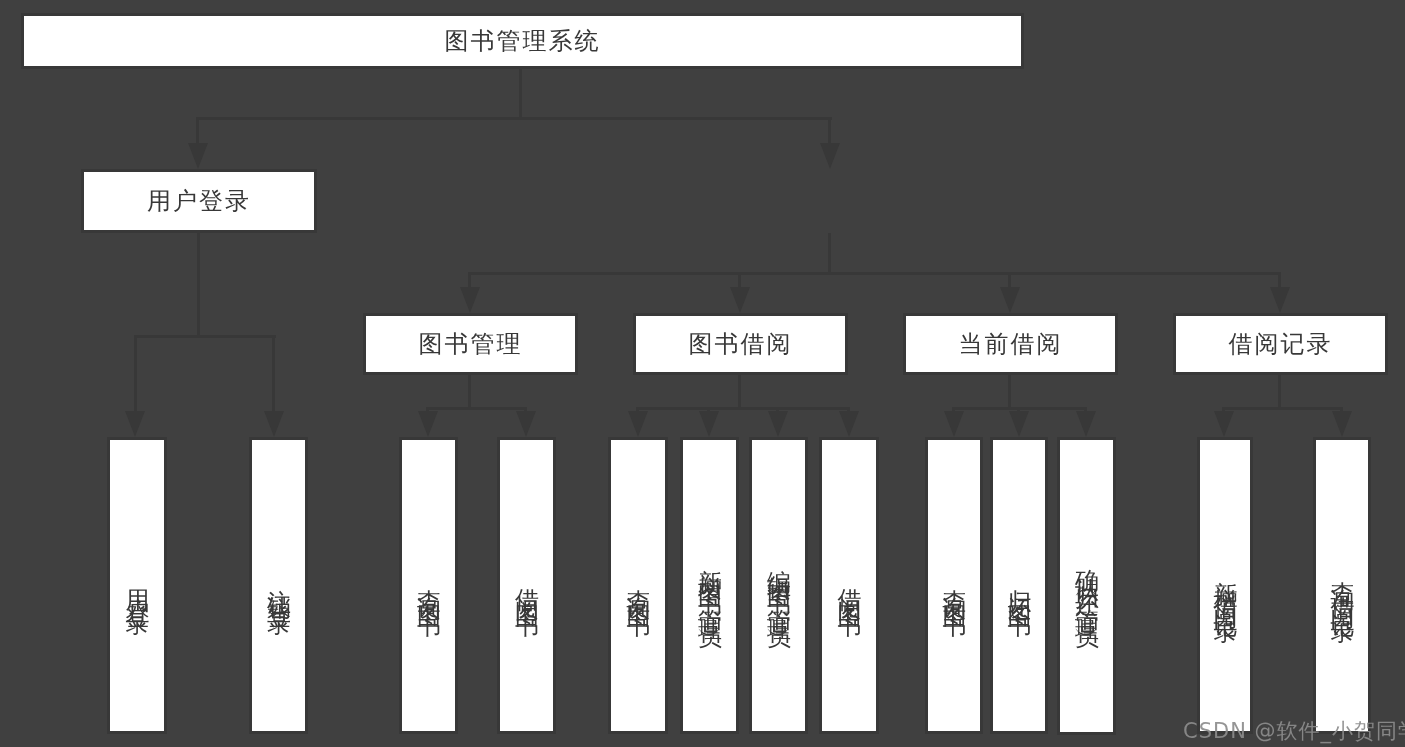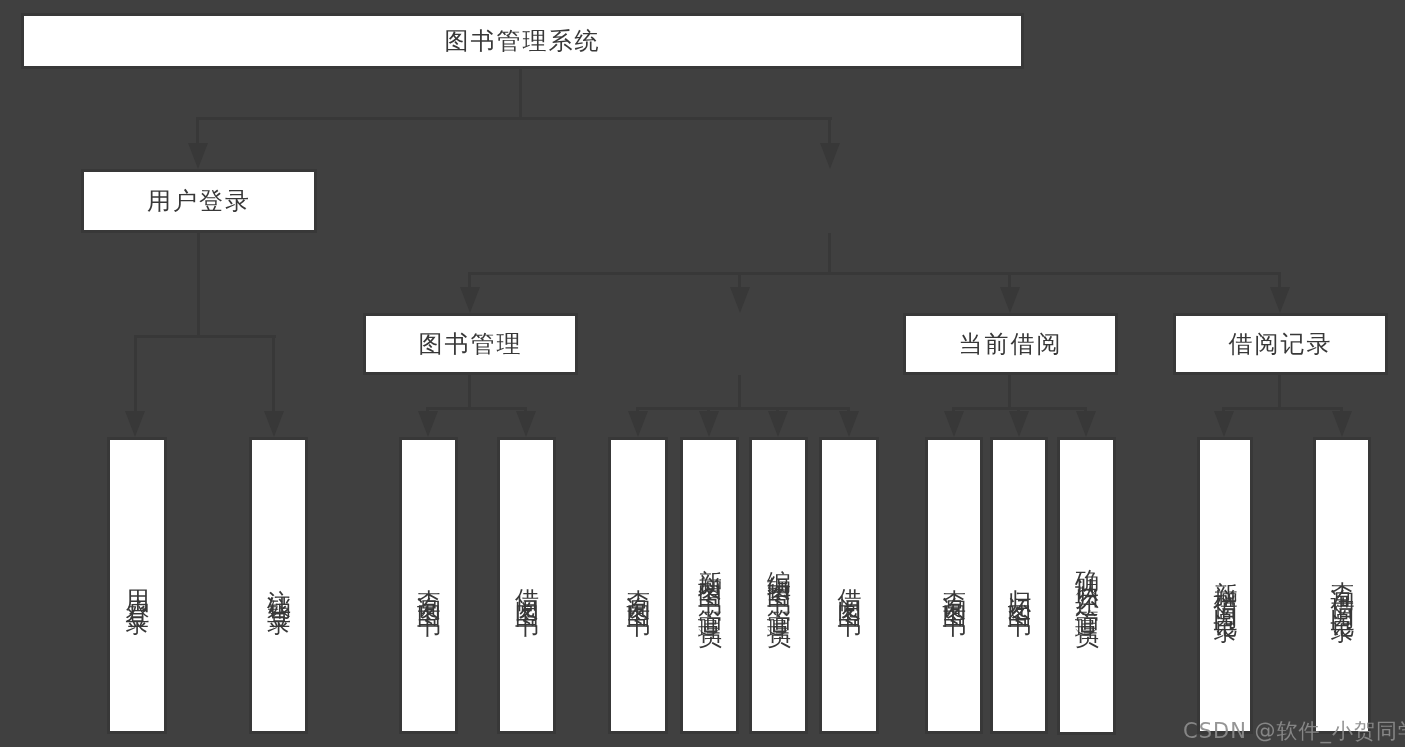--- a/index.html
+++ b/index.html
@@ -51,20 +51,23 @@
   <div class="ahead" style="left:460px;top:287px"></div>
   <div class="vline" style="left:738px;top:272px;height:15px"></div>
   <div class="ahead" style="left:730px;top:287px"></div>
   <div class="vline" style="left:1008px;top:272px;height:15px"></div>
   <div class="ahead" style="left:1000px;top:287px"></div>
   <div class="vline" style="left:1278px;top:272px;height:15px"></div>
   <div class="ahead" style="left:1270px;top:287px"></div>
 
   <div class="box" style="left:363px;top:313px;width:215px;height:62px">
     <span class="hlabel">图书管理</span>
+  </div>
+  <div class="box" style="left:633px;top:313px;width:215px;height:62px">
+    <span class="hlabel">图书借阅</span>
   </div>
   <div class="box" style="left:903px;top:313px;width:215px;height:62px">
     <span class="hlabel">当前借阅</span>
   </div>
   <div class="box" style="left:1173px;top:313px;width:215px;height:62px">
     <span class="hlabel">借阅记录</span>
   </div>
 
   <div class="vline" style="left:468px;top:375px;height:32px"></div>
   <div class="hline" style="left:426px;top:407px;width:101px"></div>

